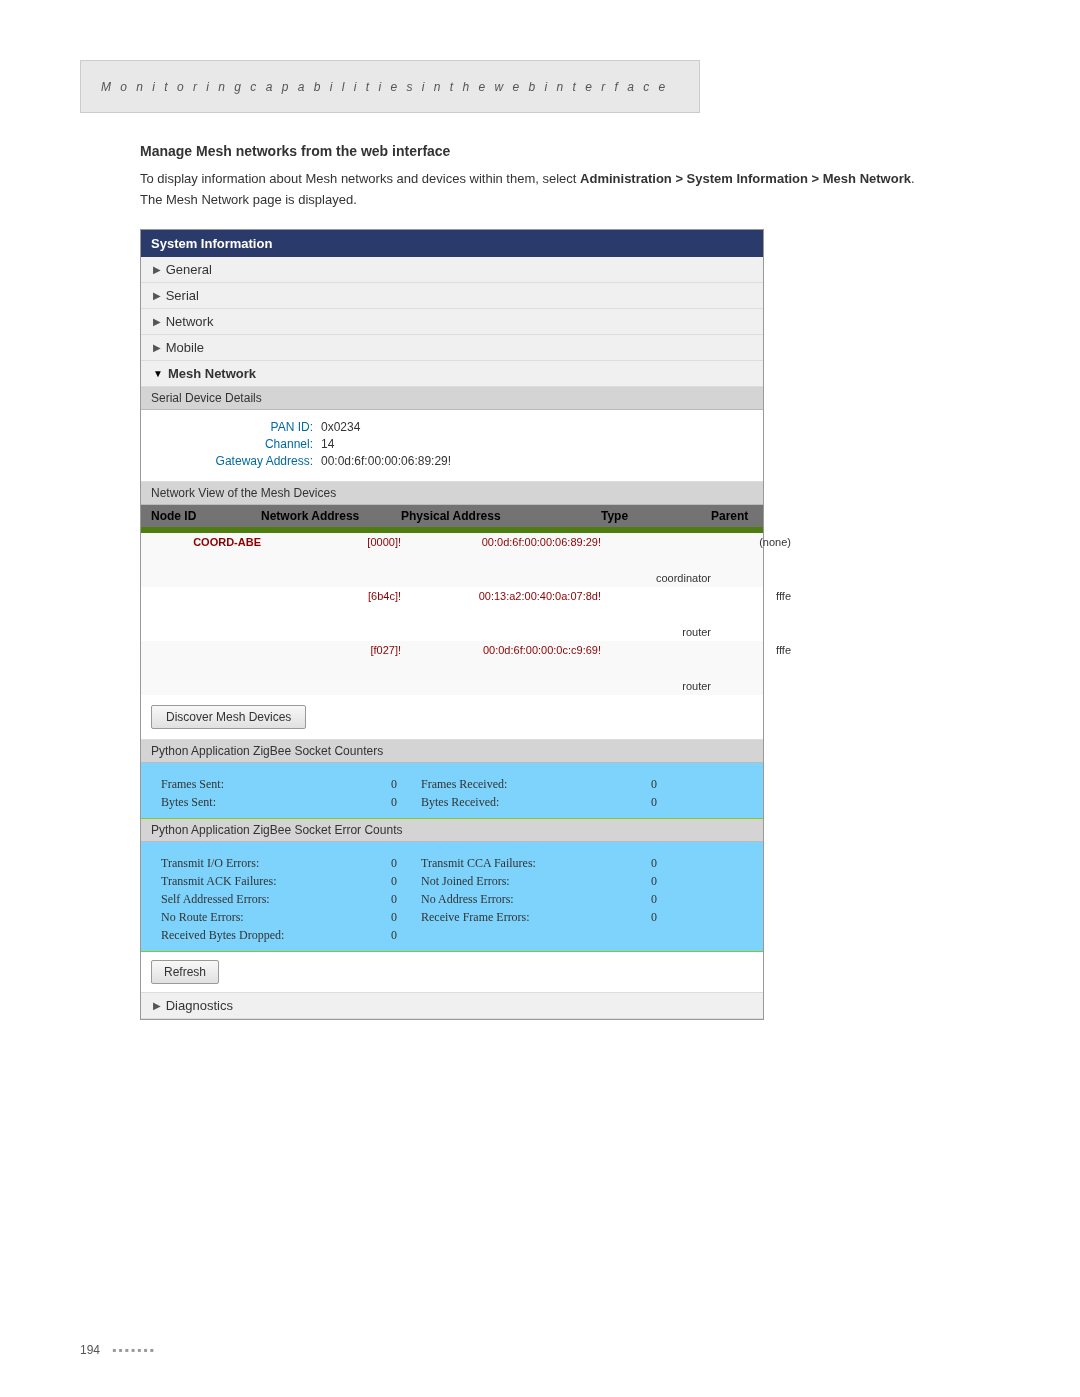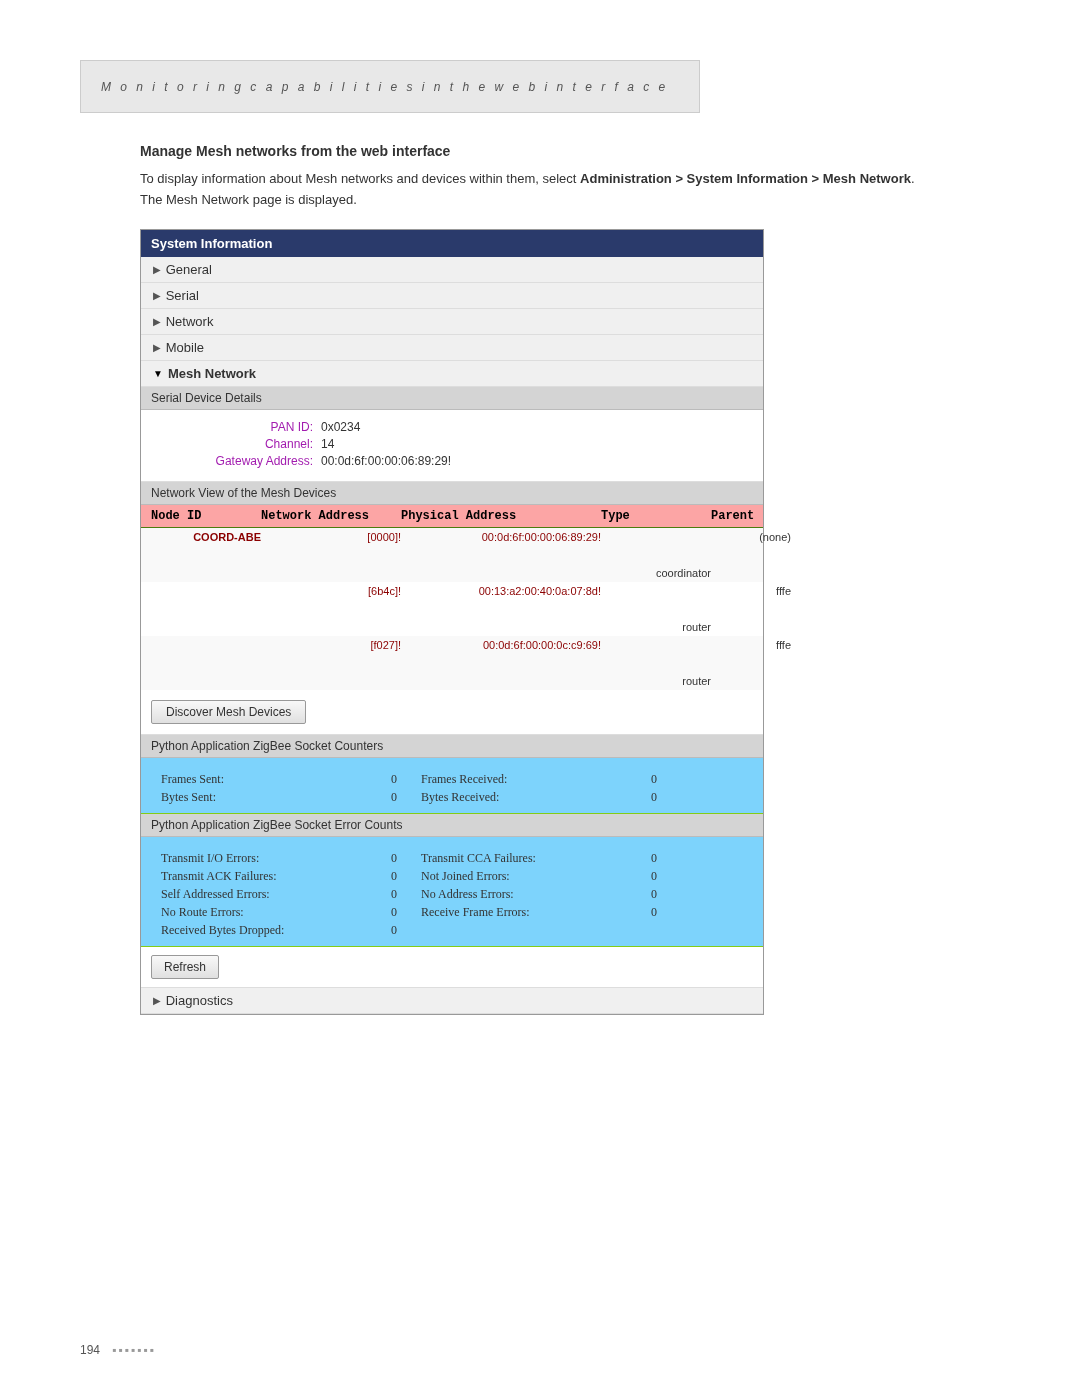--- a/index.html
+++ b/index.html
@@ -115,40 +115,39 @@
     .detail-row {
       display: flex;
       margin-bottom: 3px;
       font-size: 12px;
     }
 
     .detail-label {
       text-align: right;
       width: 160px;
       padding-right: 8px;
-      color: #a21caf;
+      color: #0369a1;
     }
 
     .detail-value {
       color: #333;
     }
 
     
     .network-view-section {
       background: #ffffff;
     }
 
     .table-header-row {
       display: grid;
       grid-template-columns: 110px 140px 200px 110px 80px;
       padding: 4px 10px;
-      background: #fca5a5;
-      border-bottom: 1px solid #4d7c0f;
-      font-size: 12px;
-      font-family: Liberation Mono, monospace;
+      background: #737373;
+      border-bottom: 6px solid #4d7c0f;
+      font-size: 12px;
     }
 
     .table-header-row .col {
       font-weight: bold;
       color: #000;
     }
 
     .table-data-row {
       display: grid;
       grid-template-columns: 110px 140px 200px 110px 80px;

